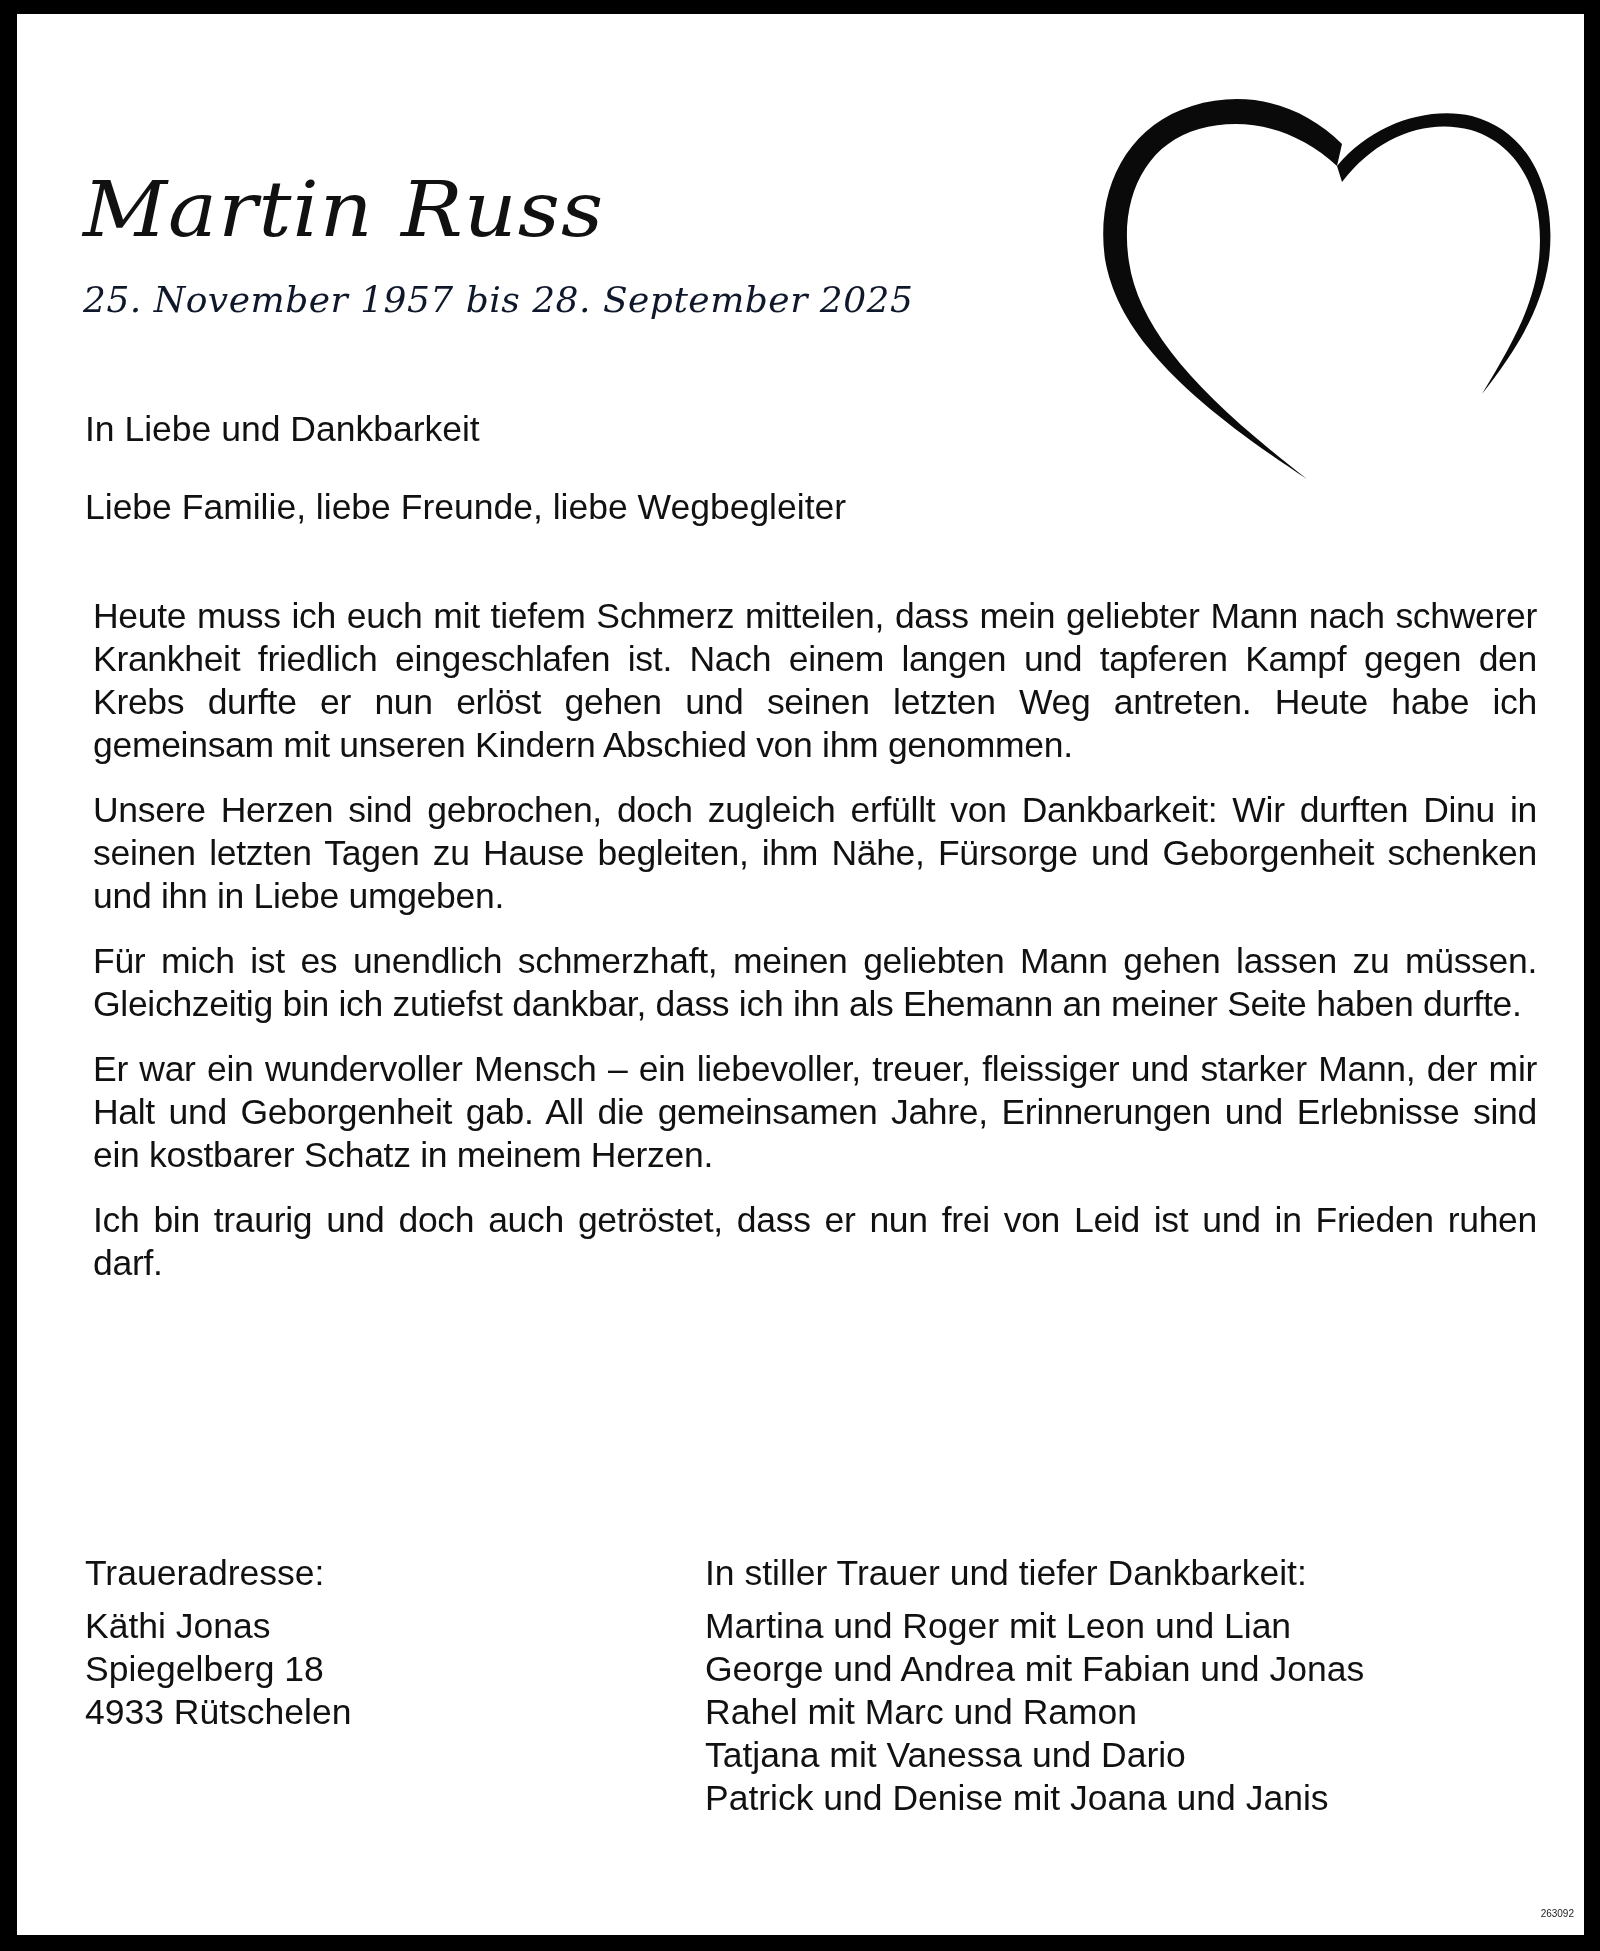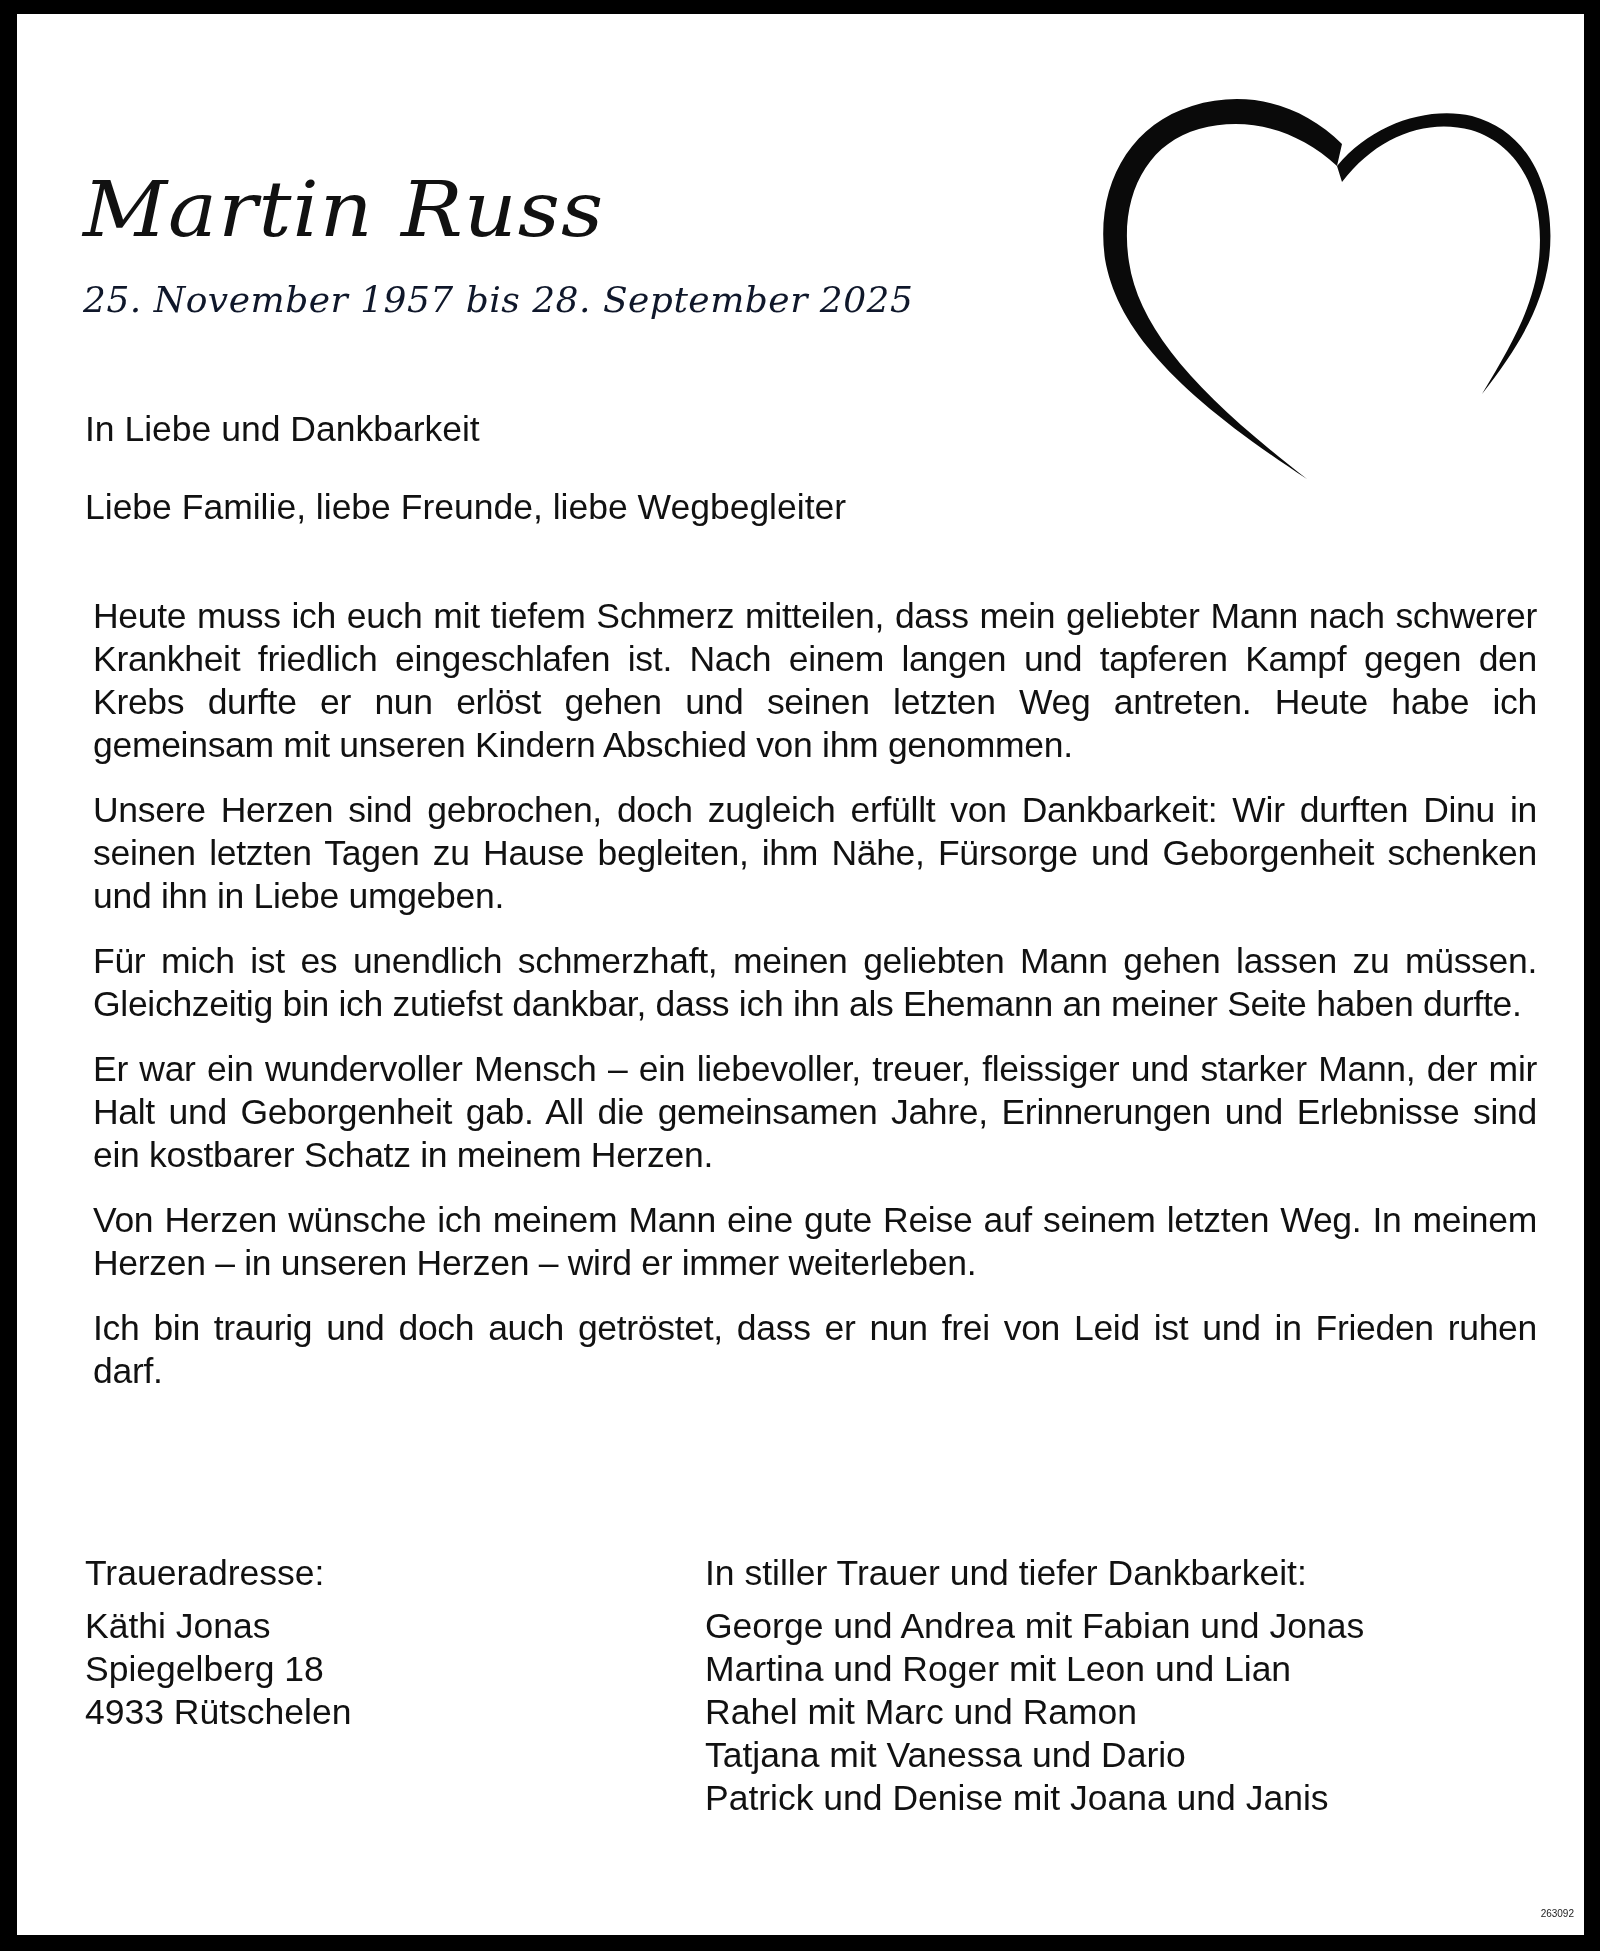--- a/index.html
+++ b/index.html
@@ -76,34 +76,33 @@
   </svg>
 
   <p class="txt greeting1">In Liebe und Dankbarkeit</p>
   <p class="txt greeting2">Liebe Familie, liebe Freunde, liebe Wegbegleiter</p>
 
   <div class="body txt">
     <p>Heute muss ich euch mit tiefem Schmerz mitteilen, dass mein geliebter Mann nach schwerer Krankheit friedlich eingeschlafen ist. Nach einem langen und tapferen Kampf gegen den Krebs durfte er nun erlöst gehen und seinen letzten Weg antreten. Heute habe ich gemeinsam mit unseren Kindern Abschied von ihm genommen.</p>
     <p>Unsere Herzen sind gebrochen, doch zugleich erfüllt von Dankbarkeit: Wir durften Dinu in seinen letzten Tagen zu Hause begleiten, ihm Nähe, Fürsorge und Geborgenheit schenken und ihn in Liebe umgeben.</p>
     <p>Für mich ist es unendlich schmerzhaft, meinen geliebten Mann gehen lassen zu müssen. Gleichzeitig bin ich zutiefst dankbar, dass ich ihn als Ehemann an meiner Seite haben durfte.</p>
     <p>Er war ein wundervoller Mensch – ein liebevoller, treuer, fleissiger und starker Mann, der mir Halt und Geborgenheit gab. All die gemeinsamen Jahre, Erinnerungen und Erlebnisse sind ein kostbarer Schatz in meinem Herzen.</p>
-    <p>Von Herzen wünsche ich meinem Mann eine gute Reise auf seinem letzten Weg. In meinem Herzen – in unseren Herzen – wird er immer weiterleben.</p>
     <p>Ich bin traurig und doch auch getröstet, dass er nun frei von Leid ist und in Frieden ruhen darf.</p>
   </div>
 
   <div class="footer-left txt">
     <div class="footer-head footer-line">Traueradresse:</div>
     <span class="footer-line">Käthi Jonas</span>
     <span class="footer-line">Spiegelberg 18</span>
     <span class="footer-line">4933 Rütschelen</span>
   </div>
 
   <div class="footer-right txt">
     <div class="footer-head footer-line">In stiller Trauer und tiefer Dankbarkeit:</div>
+    <span class="footer-line">Martina und Roger mit Leon und Lian</span>
     <span class="footer-line">George und Andrea mit Fabian und Jonas</span>
-    <span class="footer-line">Martina und Roger mit Leon und Lian</span>
     <span class="footer-line">Rahel mit Marc und Ramon</span>
     <span class="footer-line">Tatjana mit Vanessa und Dario</span>
     <span class="footer-line">Patrick und Denise mit Joana und Janis</span>
   </div>
 
   <div class="ref">263092</div>
 </div>
 
 </body></html>

